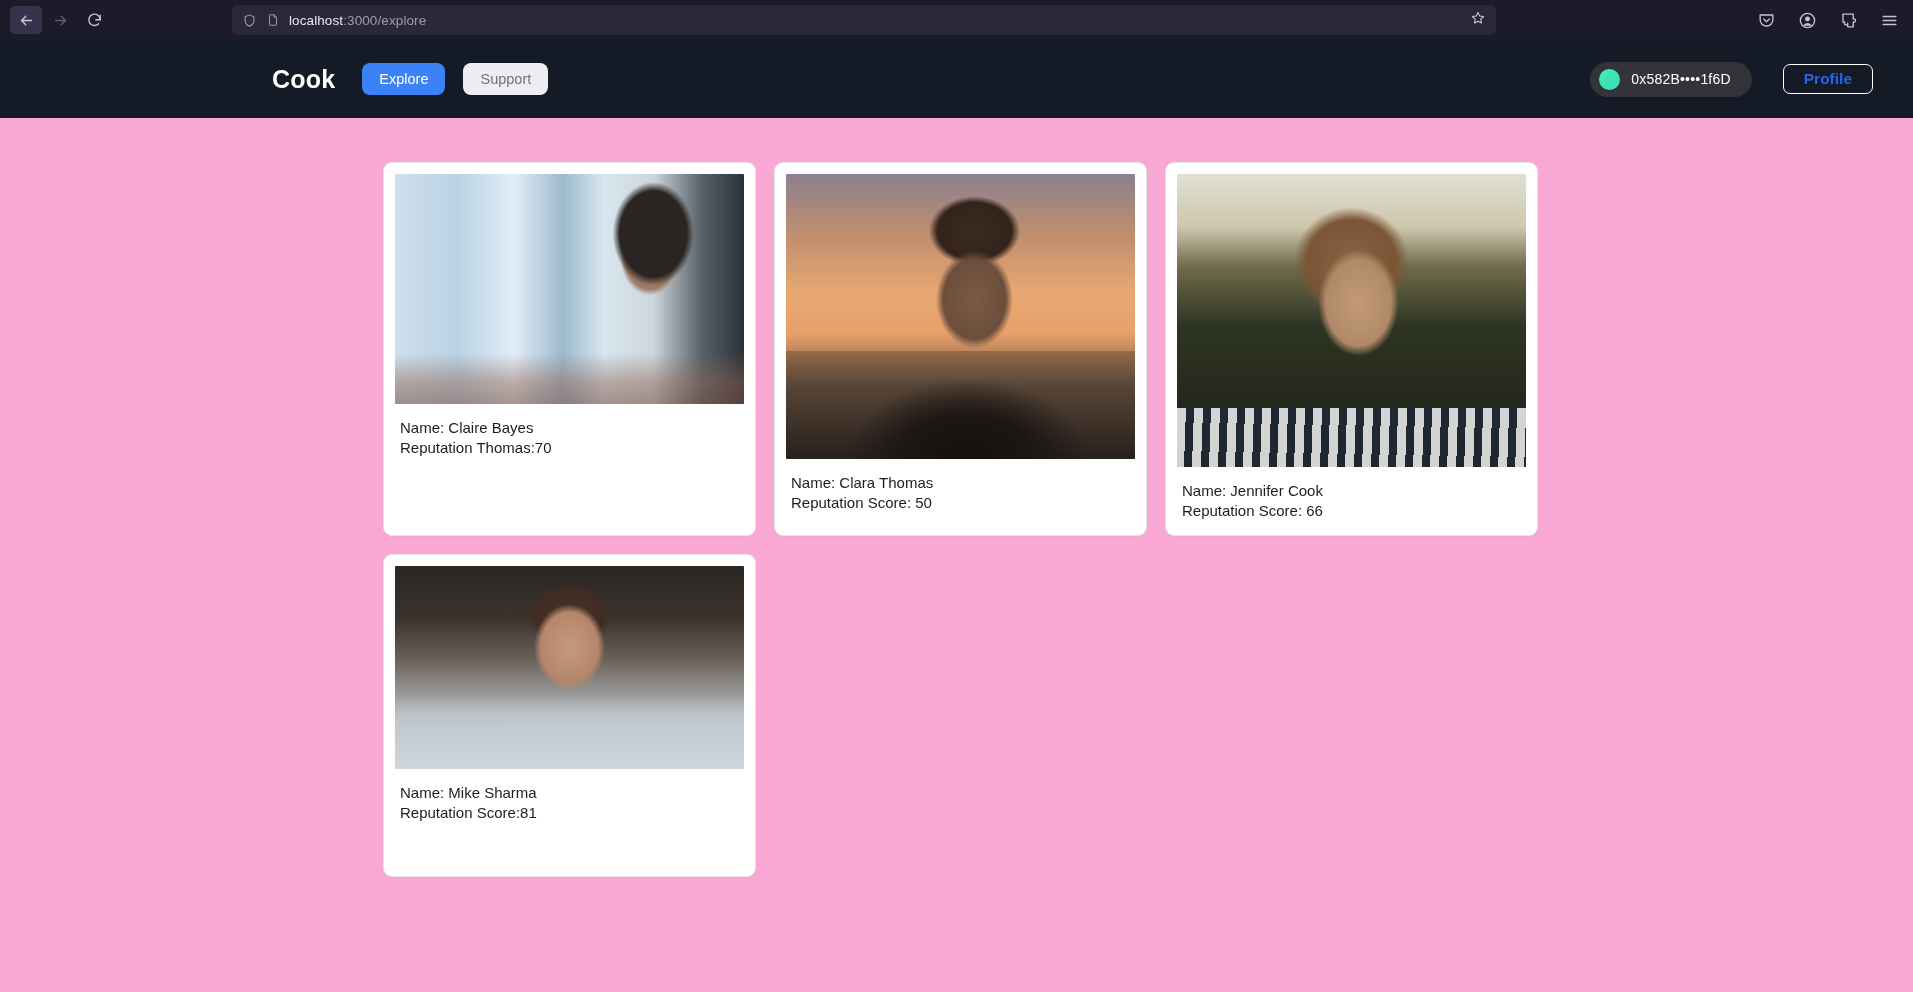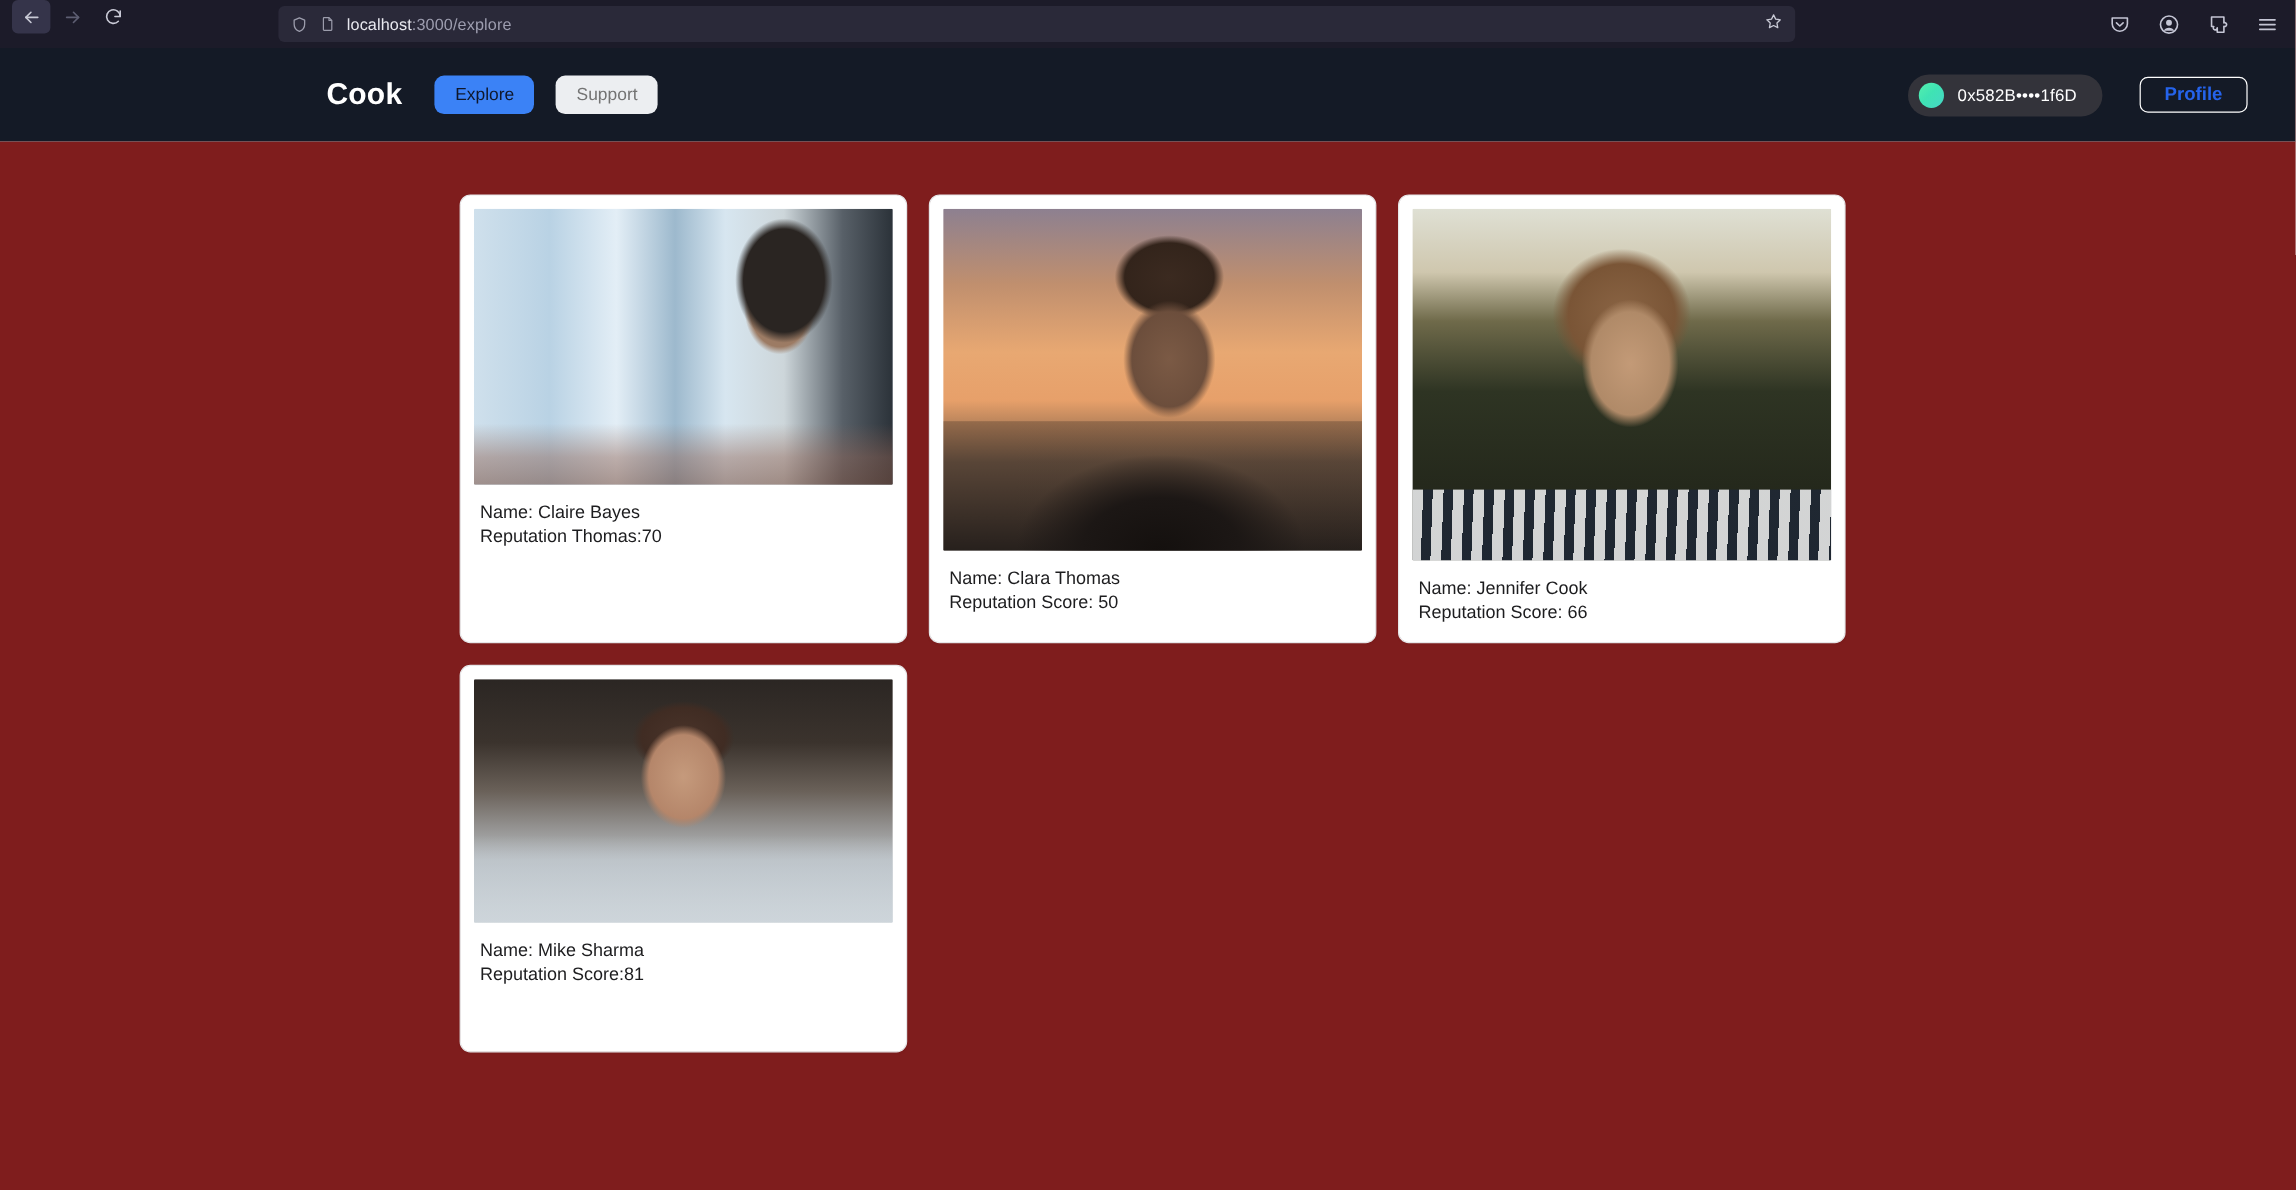--- a/index.html
+++ b/index.html
@@ -9,21 +9,21 @@
     background: #ffffff;
     overflow: hidden;
     -webkit-font-smoothing: antialiased;
   }
 
   
   .browser-chrome {
     height: 40px;
     background: #1c1b29;
     display: flex;
-    align-items: flex-start;
+    align-items: center;
     padding: 0 10px;
     position: relative;
   }
   .nav-btns { display: flex; align-items: center; gap: 2px; }
   .nav-btn {
     width: 32px; height: 28px;
     display: flex; align-items: center; justify-content: center;
     border-radius: 5px;
   }
   .nav-btn.active { background: #35344a; }
@@ -84,21 +84,21 @@
   .pill {
     font-size: 14.5px;
     border-radius: 8px;
     padding: 9px 17px;
     line-height: 1;
     white-space: nowrap;
     border: none;
     cursor: pointer;
     font-family: "Liberation Sans", sans-serif;
   }
-  .pill-explore { background: #3b82f6; color: #0f172a; }
+  .pill-explore { background: #3b82f6; color: #ffffff; }
   .pill-support { background: #eceef1; color: #737373; }
 
   .header-right {
     margin-left: auto;
     display: flex;
     align-items: center;
     gap: 31px;
   }
   .wallet-pill {
     display: flex; align-items: center; gap: 11px;
@@ -121,21 +121,21 @@
     font-weight: bold;
     font-size: 15.5px;
     padding: 5px 20px;
     line-height: 1.1;
     cursor: pointer;
     font-family: "Liberation Sans", sans-serif;
   }
 
   
   .content {
-    background: #7f1d1d;
+    background: #f9a8d4;
     height: calc(992px - 40px - 78px);
     padding: 44px 0 0 0;
     overflow: hidden;
   }
   .grid {
     width: 1155px;
     margin: 0 auto 0 383px;
     display: flex;
     flex-wrap: wrap;
     gap: 18px;

